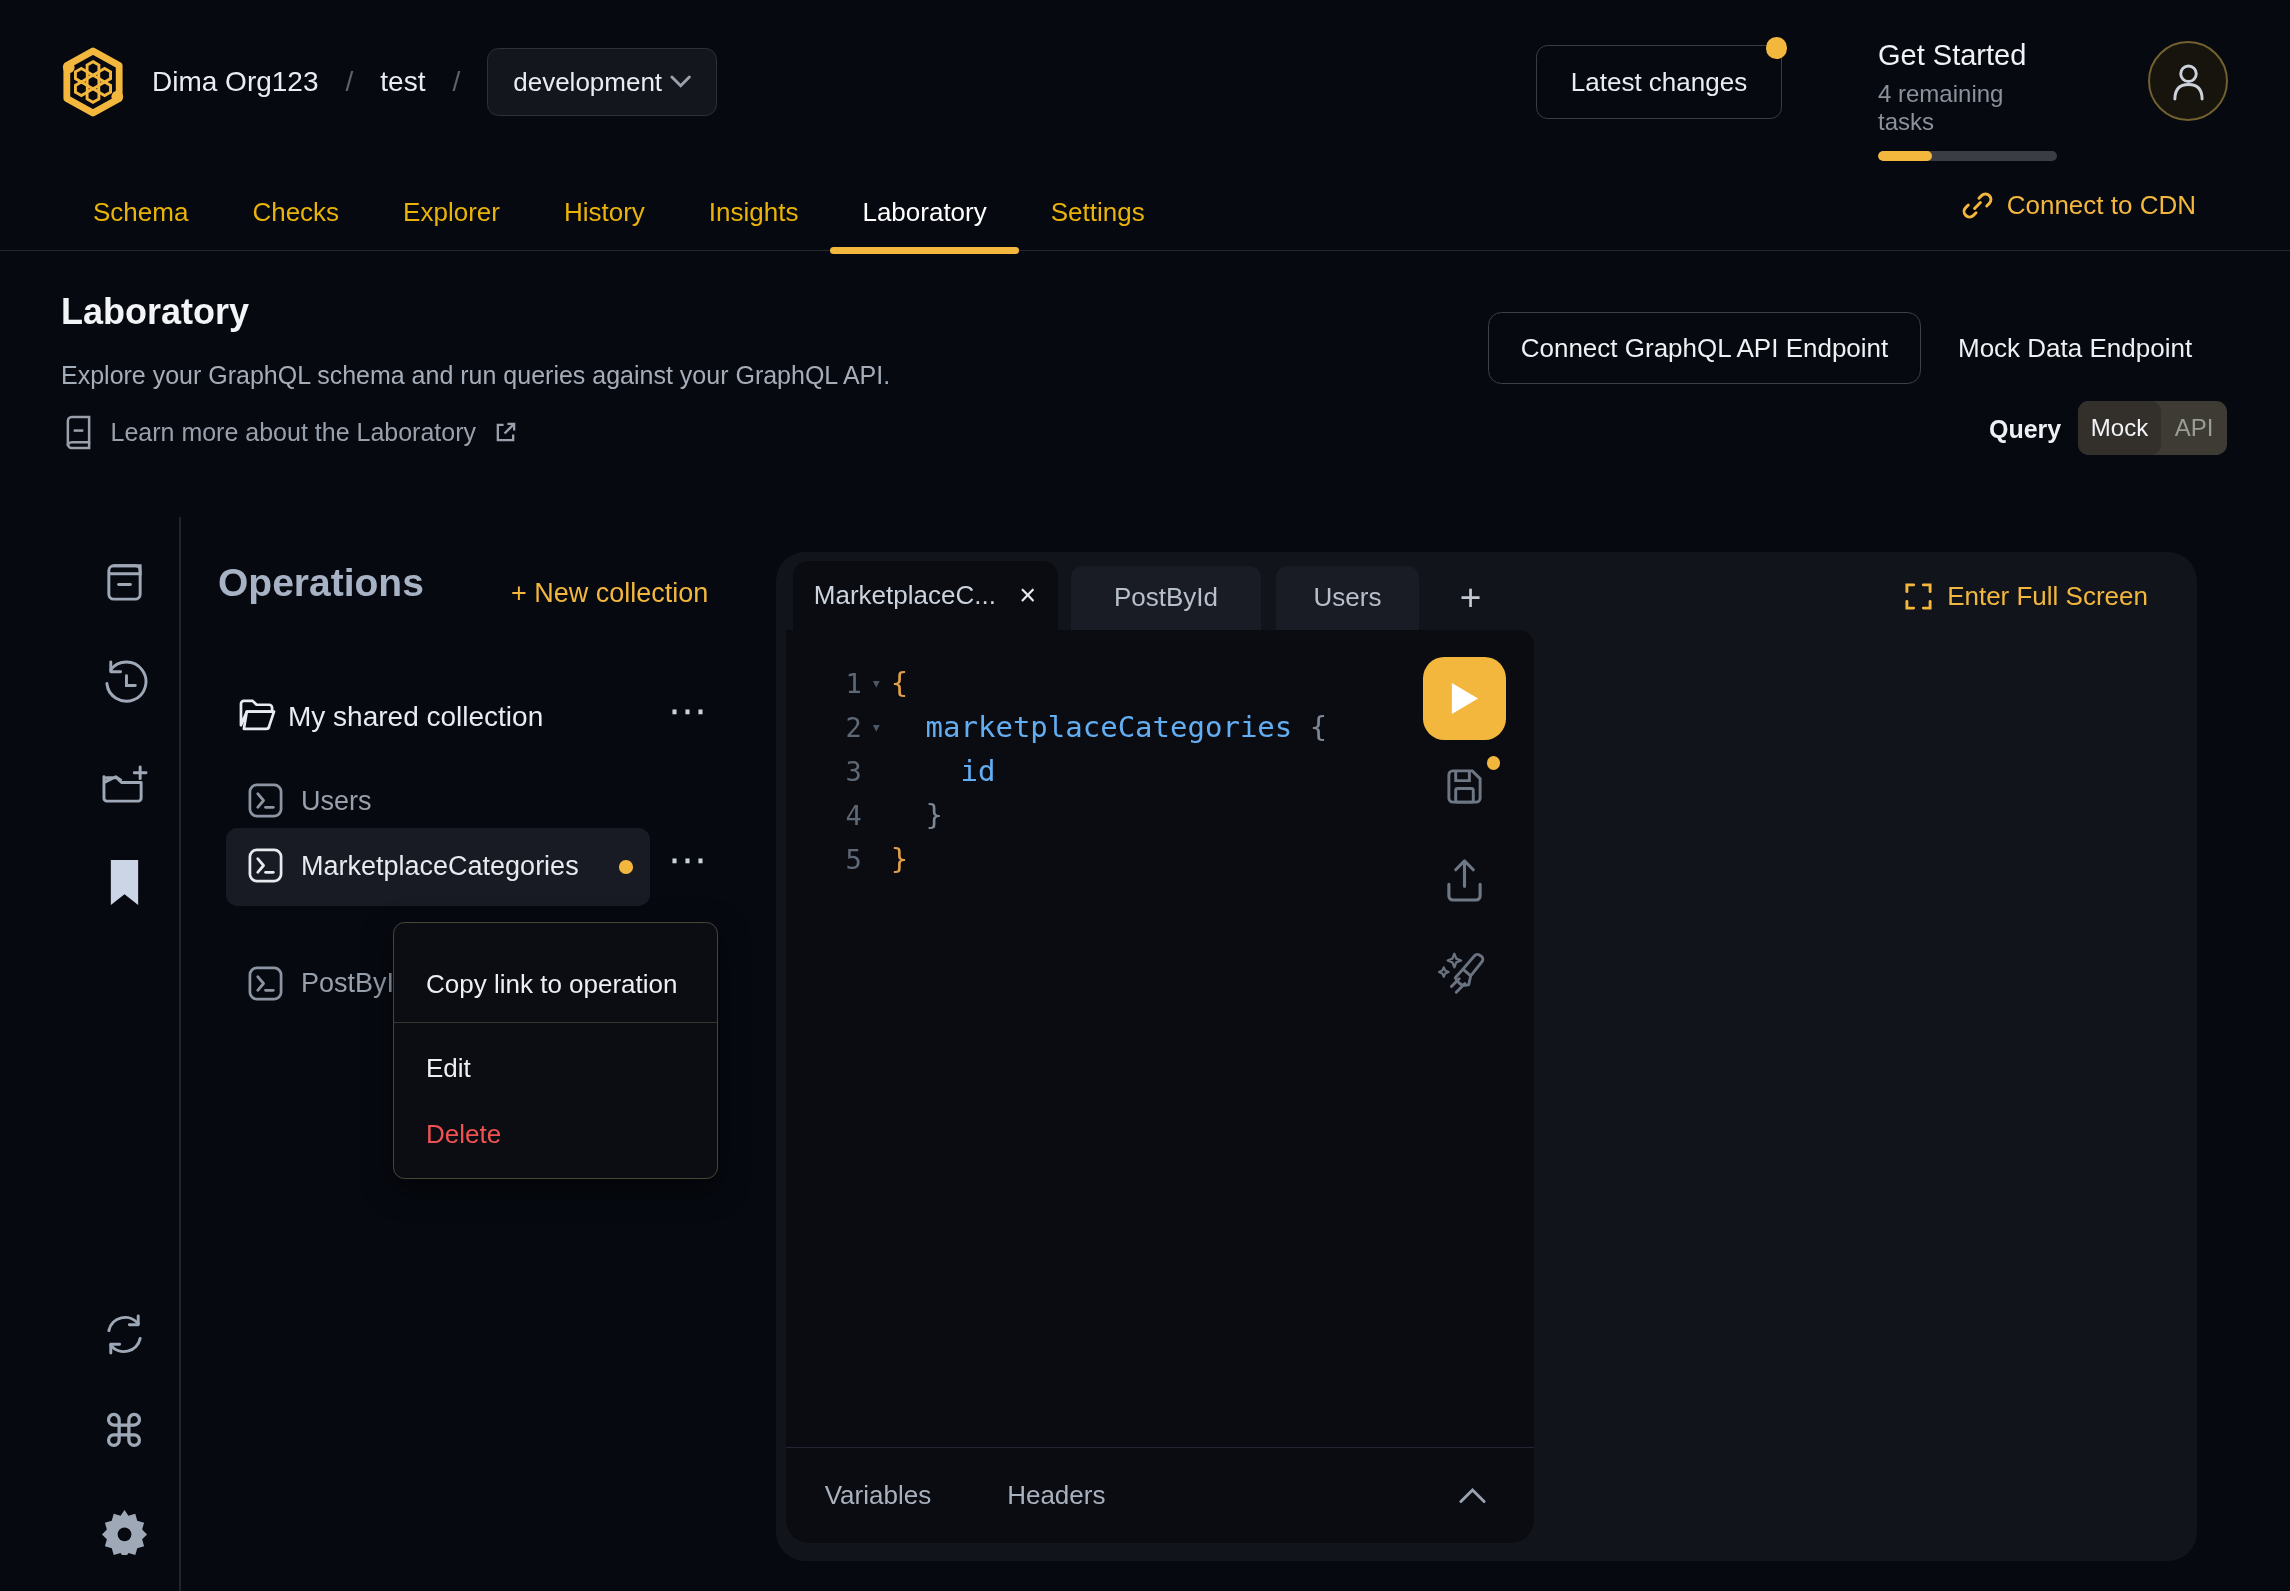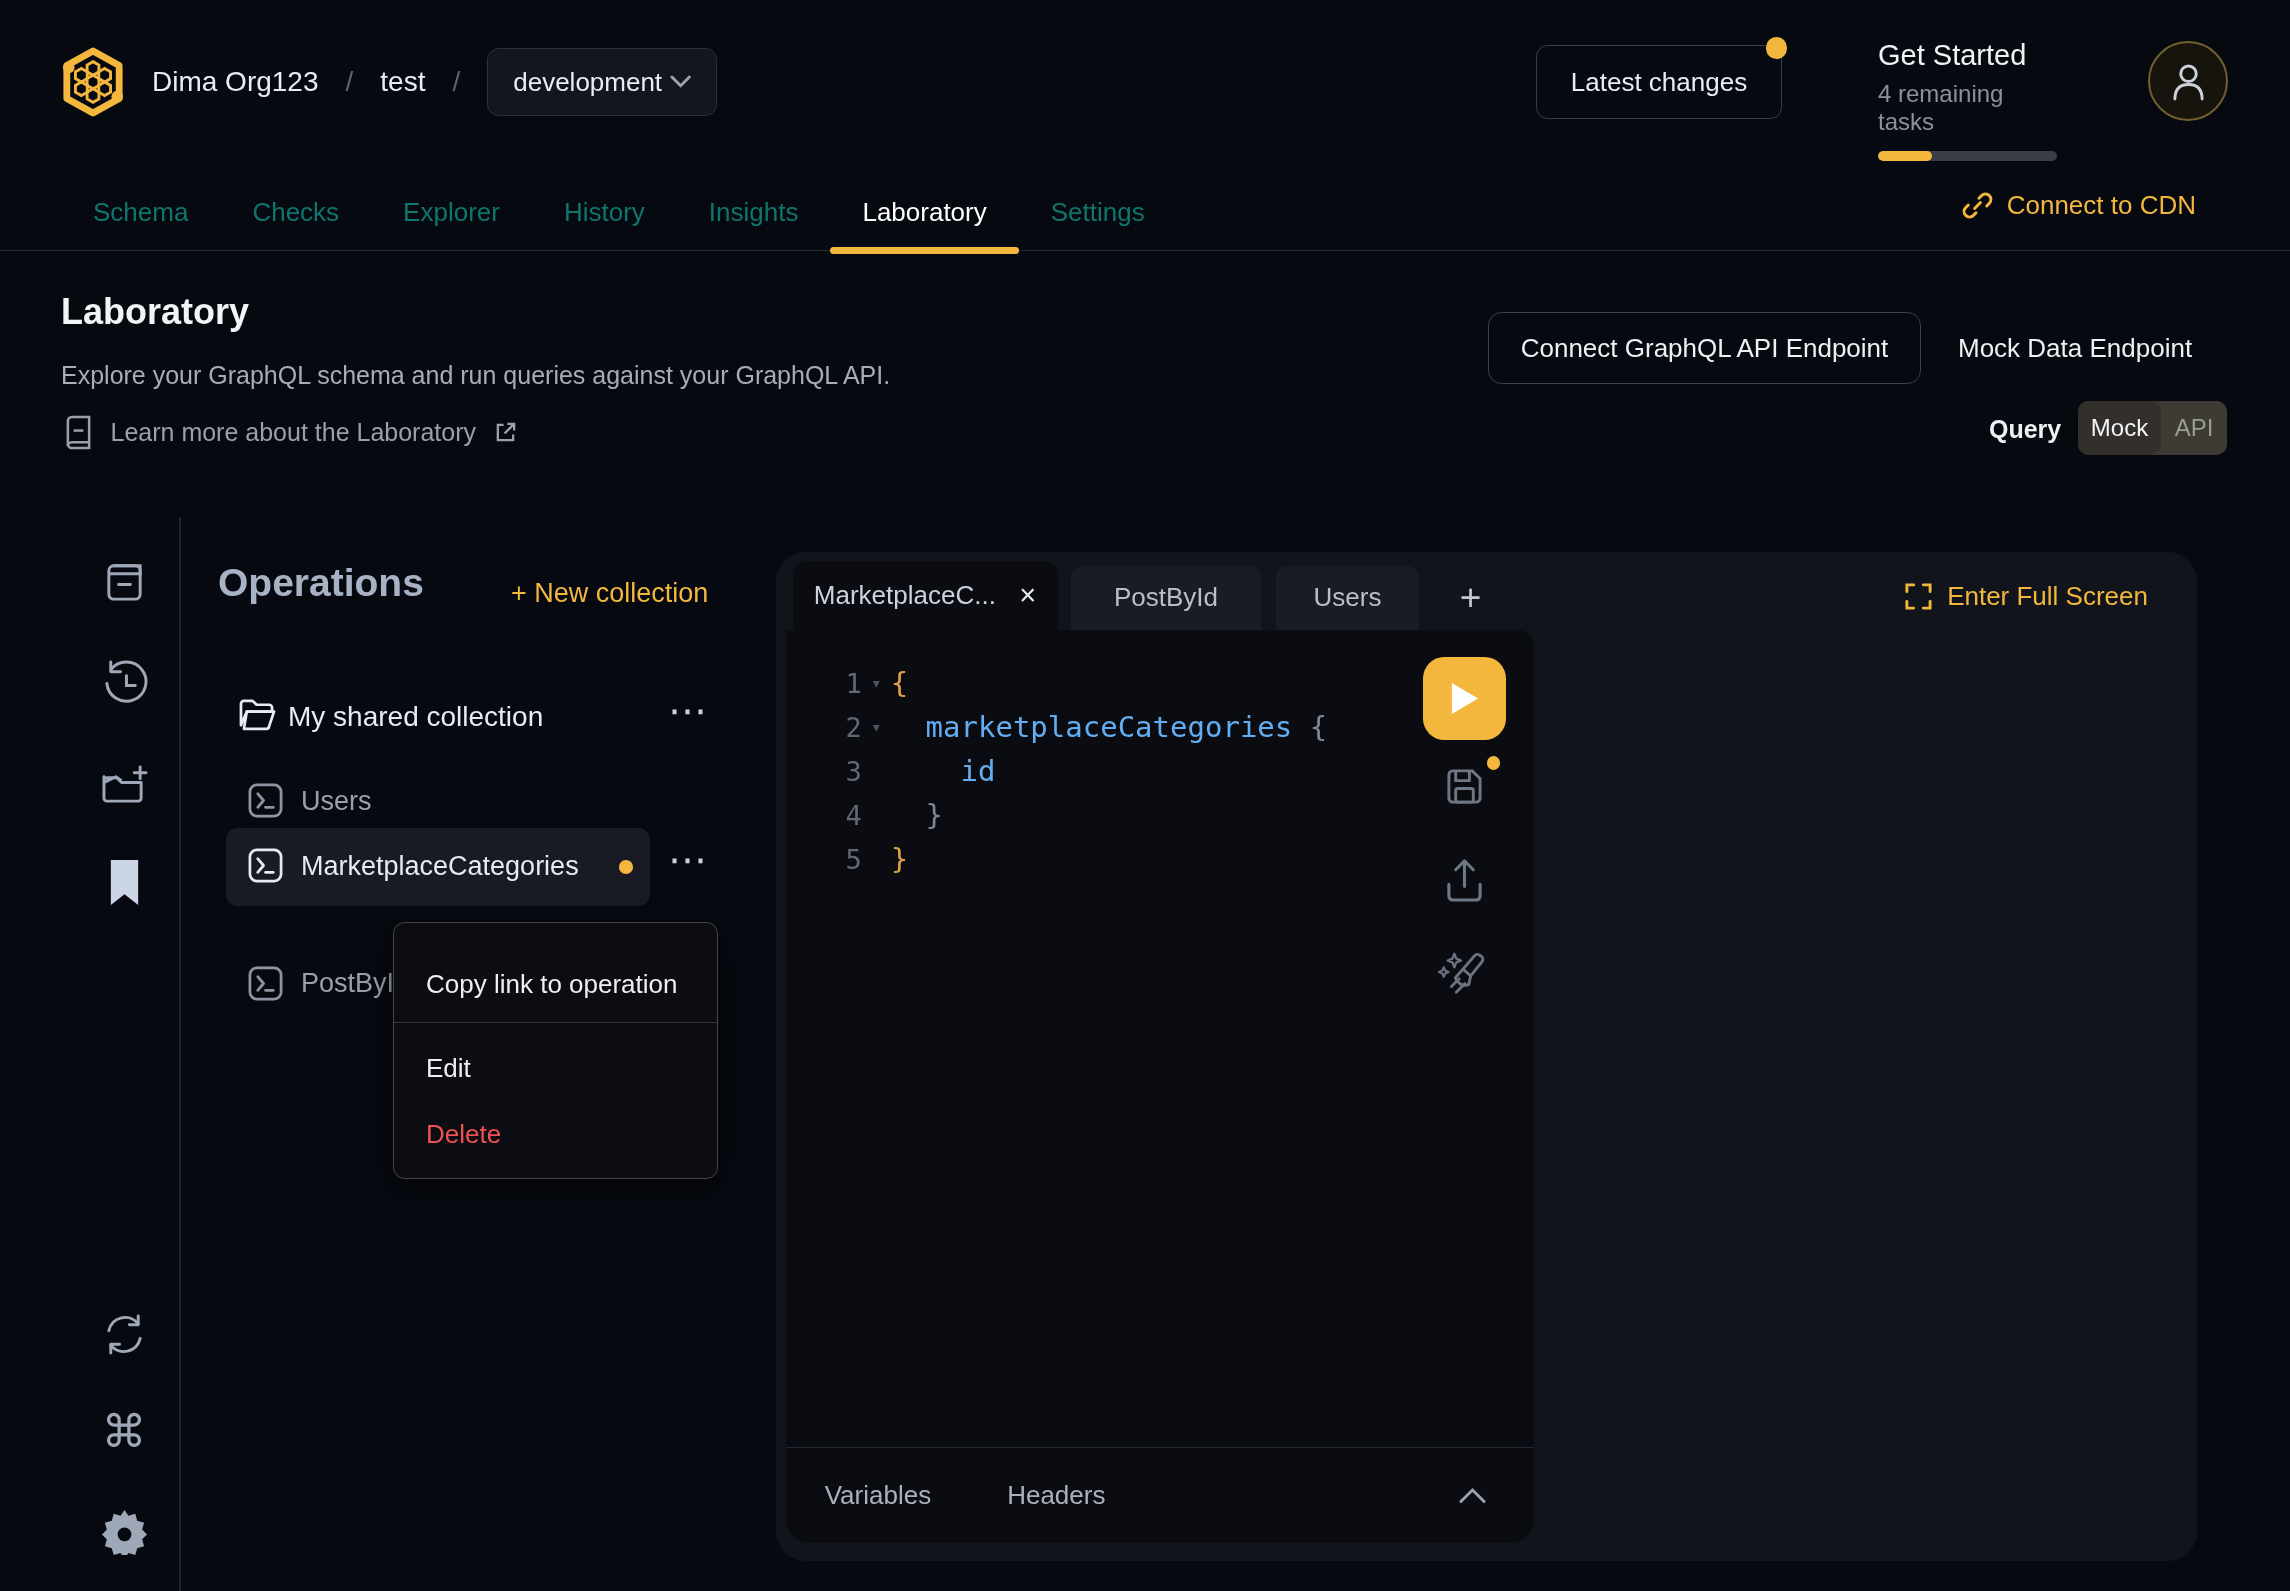--- a/index.html
+++ b/index.html
@@ -33,21 +33,21 @@
   .avatar {
     position:absolute; left:2148px; top:41px; width:80px; height:80px; border-radius:50%;
     border:2.9px solid #72602f; background:#17140e; display:flex; align-items:center; justify-content:center;
   }
 
   
   .tabbar {
     position:absolute; left:0; right:0; top:175px; height:76px;
     border-bottom:1.9px solid #25282e; display:flex; align-items:center; padding-left:61px;
   }
-  .nav-tab { position:relative; padding:0 32px; font-size:26px; color:#0f766e; height:100%;
+  .nav-tab { position:relative; padding:0 32px; font-size:26px; color:#eab308; height:100%;
     display:flex; align-items:center; cursor:pointer; }
   .nav-tab.active { color:#ffffff; }
   .nav-tab.active::after { content:""; position:absolute; left:0; right:0; bottom:-3.9px; height:6.8px;
     border-radius:3.9px; background:#f3b73e; }
   .cdn-link { position:absolute; right:94px; top:190px; display:flex; align-items:center; gap:13.6px;
     color:#f3b73e; font-size:26px; cursor:pointer; }
 
   
   .page-title { position:absolute; left:61px; top:291px; font-size:36px; font-weight:700; color:#f2f4f8; }
   .page-desc  { position:absolute; left:61px; top:361px; font-size:25px; color:#a5adb8; }

